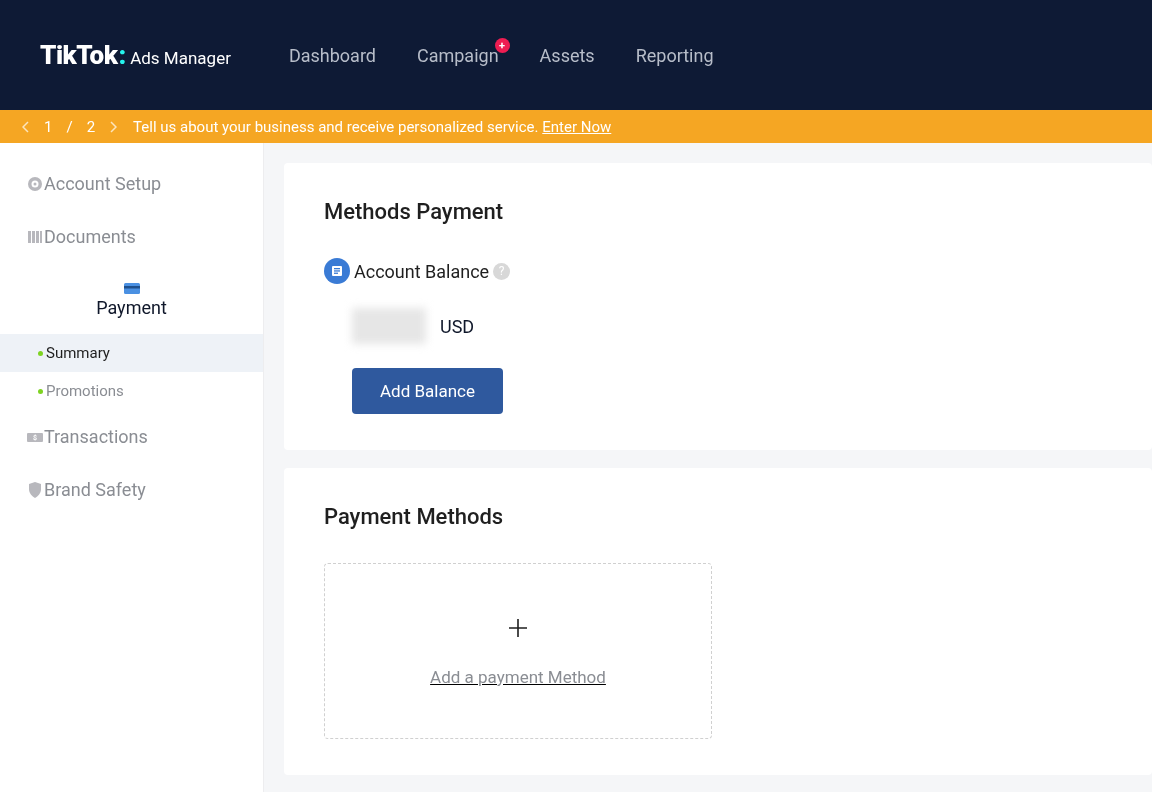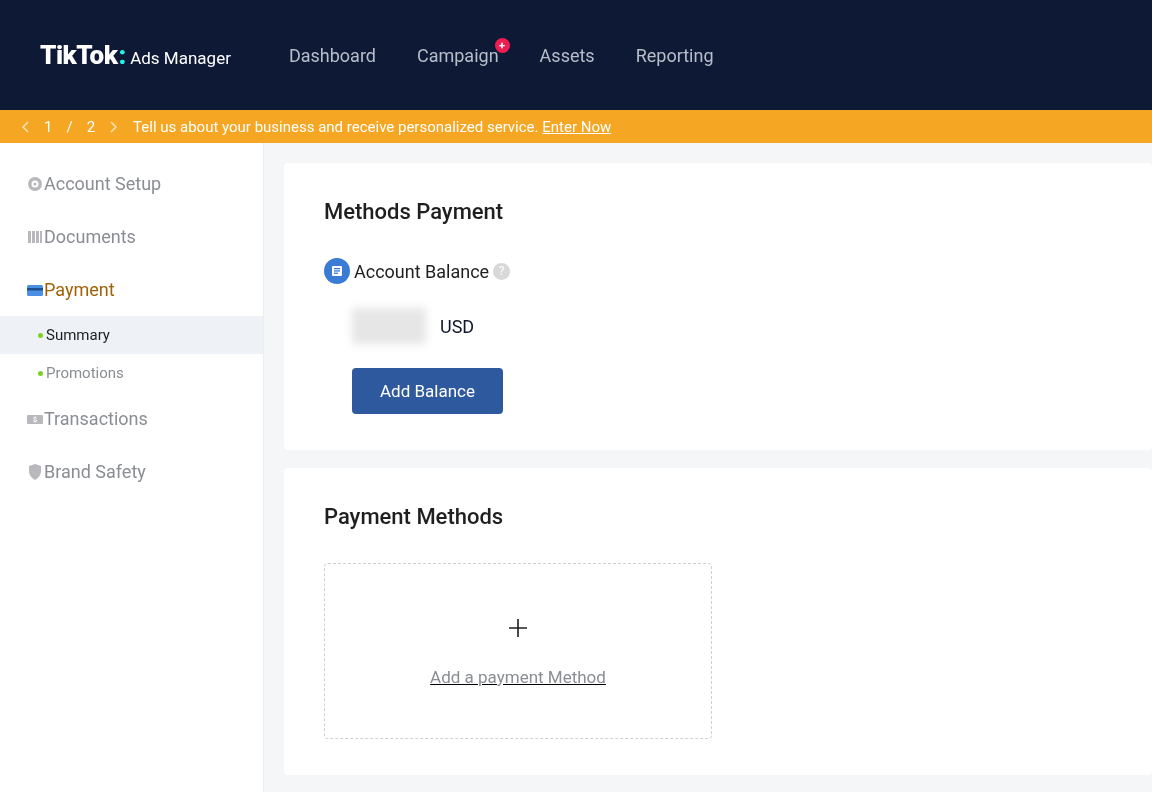--- a/index.html
+++ b/index.html
@@ -118,21 +118,22 @@
     .sidebar-item {
       display: flex;
       align-items: center;
       gap: 0;
       padding: 16px 26px;
       color: #8a8d93;
       font-size: 18px;
       cursor: pointer;
     }
     .sidebar-item.active {
-      color: #a16207;
+      color: #0f172a;
+      flex-direction: column;
     }
     .sidebar-icon {
       display: flex;
       align-items: center;
       width: 18px;
       height: 18px;
     }
     .sidebar-sub {
       display: flex;
       align-items: center;

